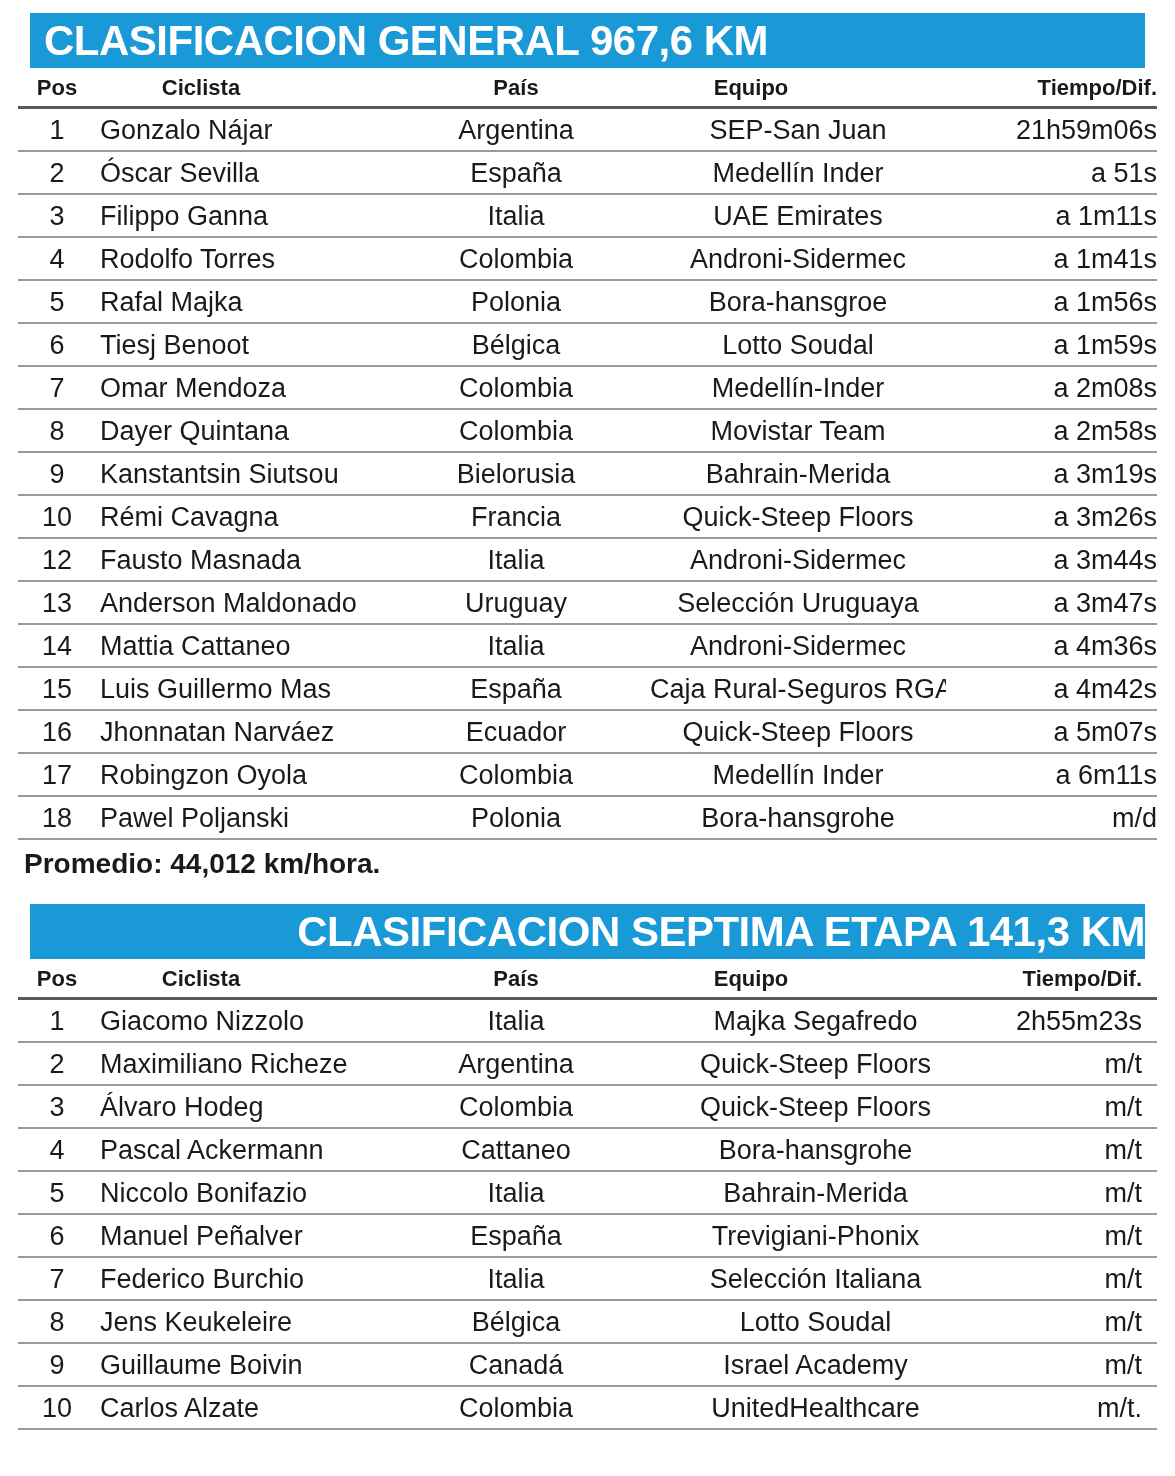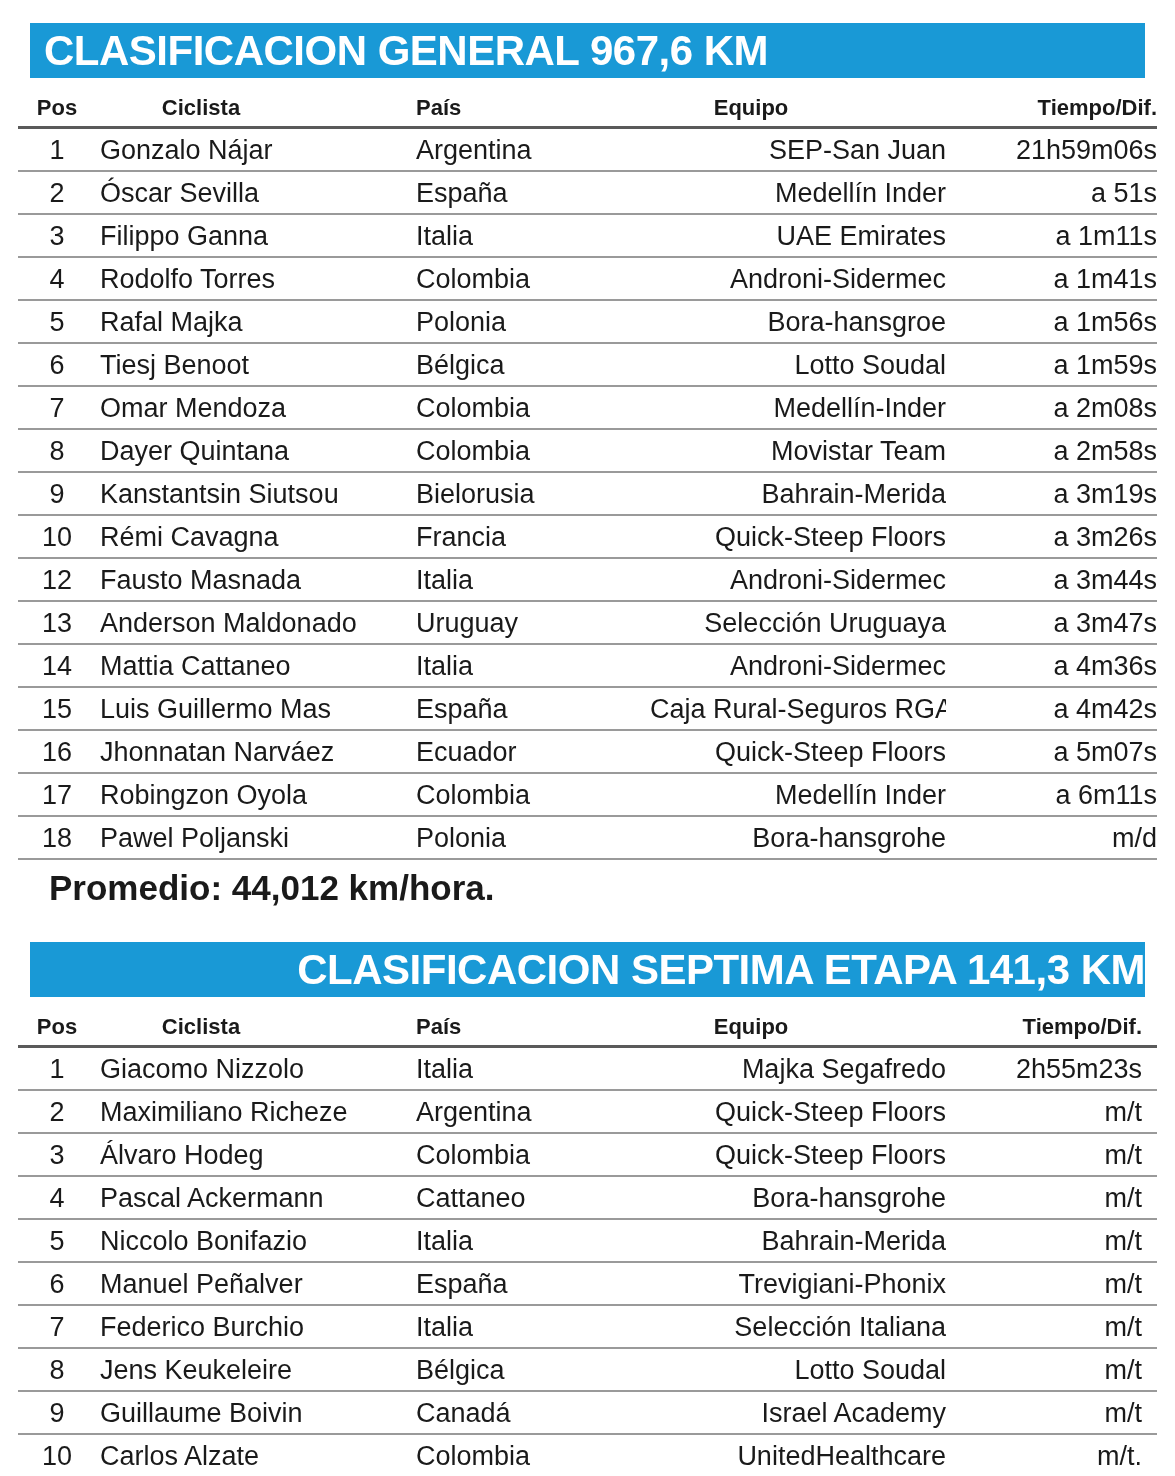--- a/index.html
+++ b/index.html
@@ -17,21 +17,21 @@
   }
   .title-bar {
     background: #1999d6;
     color: #ffffff;
     font-weight: bold;
     font-size: 42px;
     letter-spacing: -0.5px;
     height: 55px;
     line-height: 56px;
     padding-left: 14px;
-    margin: 10px 12px;
+    margin: 0 12px;
     white-space: nowrap;
     overflow: hidden;
   }
   .spacer-top { height: 13px; }
   .gap-between { height: 15px; }
 
   table.results {
     width: 100%;
     border-collapse: collapse;
     table-layout: fixed;
@@ -49,34 +49,33 @@
     height: 28px;
     padding: 6px 0 4px 0;
     border-bottom: 2px solid #9a9a9a;
     white-space: nowrap;
     overflow: hidden;
   }
   
   .h0, td.c0 { text-align: center; }
   .h1 { padding-right: 110px; }
   td.c1 { text-align: left; padding-left: 4px; margin-top: 8px; }
-  .h2, td.c2 { text-align: left; }
+  .h2, td.c2 { text-align: center; }
   .h3 { text-align: center; padding-right: 60px; }
-  td.c3 { text-align: right; padding-left: 34px; }
+  td.c3 { text-align: center; padding-left: 34px; }
   .h4, td.c4 { text-align: right; }
 
   #sec2 td.c3 { padding-left: 69px; }
   #sec2 td.c4, #sec2 .h4 { padding-right: 15px; }
 
   .footer-note {
-    font-size: 35px;
+    font-size: 28px;
     font-weight: bold;
     padding: 8px 0 9px 6px;
     white-space: nowrap;
-    margin-left: 25px;
   }
 </style>
 </head>
 <body>
 
 <div class="page">
   <div class="spacer-top"></div>
 
   <section id="sec1">
     <div class="title-bar" style="background: rgb(25, 153, 214);">CLASIFICACION GENERAL 967,6 KM</div>

